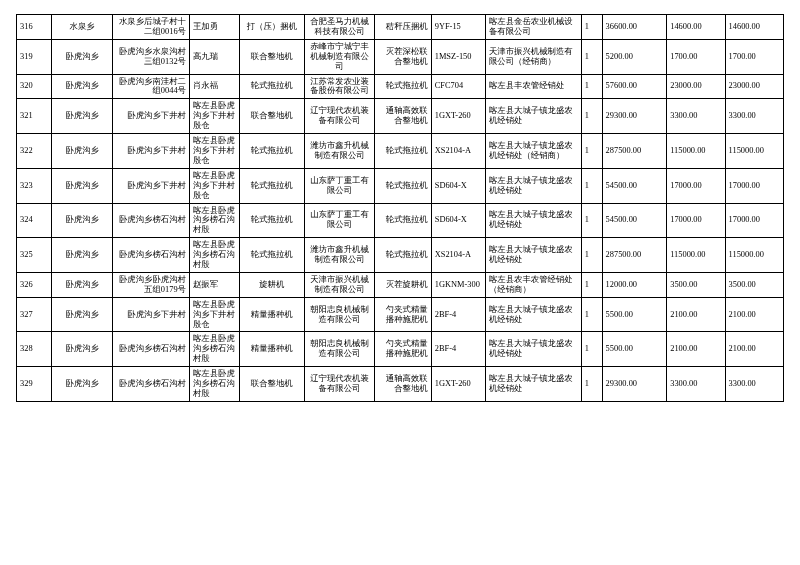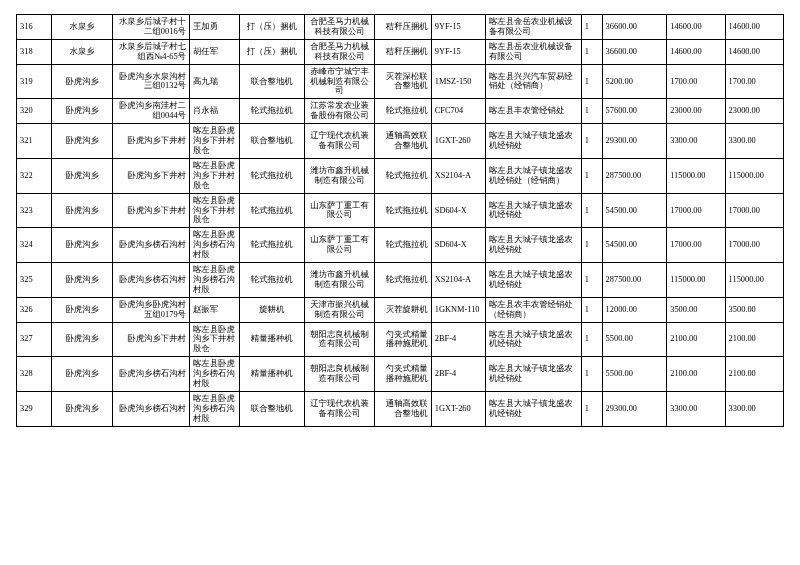--- a/index.html
+++ b/index.html
@@ -80,44 +80,29 @@
           <td class="c-maker">合肥圣马力机械科技有限公司</td>
           <td class="c-machname">秸秆压捆机</td>
           <td class="c-model">9YF-15</td>
           <td class="c-dealer">喀左县金岳农业机械设备有限公司</td>
           <td class="c-qty num">1</td>
           <td class="c-price num">36600.00</td>
           <td class="c-sub num">14600.00</td>
           <td class="c-total num">14600.00</td>
         </tr>
         <tr>
-          <td class="c-idx">318</td>
-          <td class="c-town">水泉乡</td>
-          <td class="c-village">水泉乡后城子村七组西№4-65号</td>
-          <td class="c-name">胡任军</td>
-          <td class="c-machtype">打（压）捆机</td>
-          <td class="c-maker">合肥圣马力机械科技有限公司</td>
-          <td class="c-machname">秸秆压捆机</td>
-          <td class="c-model">9YF-15</td>
-          <td class="c-dealer">喀左县岳农业机械设备有限公司</td>
-          <td class="c-qty num">1</td>
-          <td class="c-price num">36600.00</td>
-          <td class="c-sub num">14600.00</td>
-          <td class="c-total num">14600.00</td>
-        </tr>
-        <tr>
           <td class="c-idx">319</td>
           <td class="c-town">卧虎沟乡</td>
           <td class="c-village">卧虎沟乡水泉沟村三组0132号</td>
           <td class="c-name">高九瑞</td>
           <td class="c-machtype">联合整地机</td>
           <td class="c-maker">赤峰市宁城宁丰机械制造有限公司</td>
           <td class="c-machname">灭茬深松联合整地机</td>
           <td class="c-model">1MSZ-150</td>
-          <td class="c-dealer">喀左县兴兴汽车贸易经销处（经销商）</td>
+          <td class="c-dealer">天津市振兴机械制造有限公司（经销商）</td>
           <td class="c-qty num">1</td>
           <td class="c-price num">5200.00</td>
           <td class="c-sub num">1700.00</td>
           <td class="c-total num">1700.00</td>
         </tr>
         <tr>
           <td class="c-idx">320</td>
           <td class="c-town">卧虎沟乡</td>
           <td class="c-village">卧虎沟乡南洼村二组0044号</td>
           <td class="c-name">肖永福</td>
@@ -207,21 +192,21 @@
           <td class="c-total num">115000.00</td>
         </tr>
         <tr>
           <td class="c-idx">326</td>
           <td class="c-town">卧虎沟乡</td>
           <td class="c-village">卧虎沟乡卧虎沟村五组0179号</td>
           <td class="c-name">赵振军</td>
           <td class="c-machtype">旋耕机</td>
           <td class="c-maker">天津市振兴机械制造有限公司</td>
           <td class="c-machname">灭茬旋耕机</td>
-          <td class="c-model">1GKNM-110</td>
+          <td class="c-model">1GKNM-300</td>
           <td class="c-dealer">喀左县农丰农管经销处（经销商）</td>
           <td class="c-qty num">1</td>
           <td class="c-price num">12000.00</td>
           <td class="c-sub num">3500.00</td>
           <td class="c-total num">3500.00</td>
         </tr>
         <tr>
           <td class="c-idx">327</td>
           <td class="c-town">卧虎沟乡</td>
           <td class="c-village">卧虎沟乡下井村</td>

